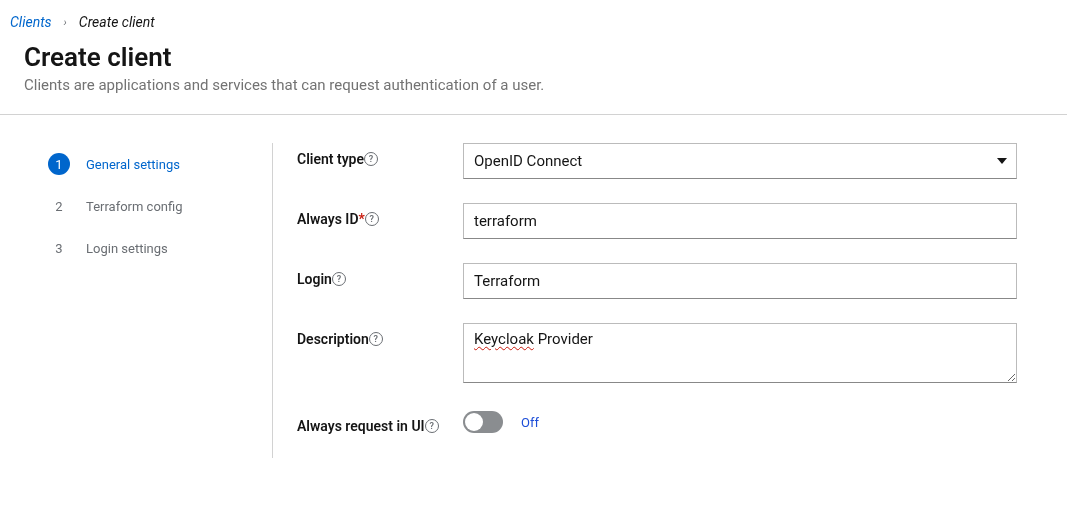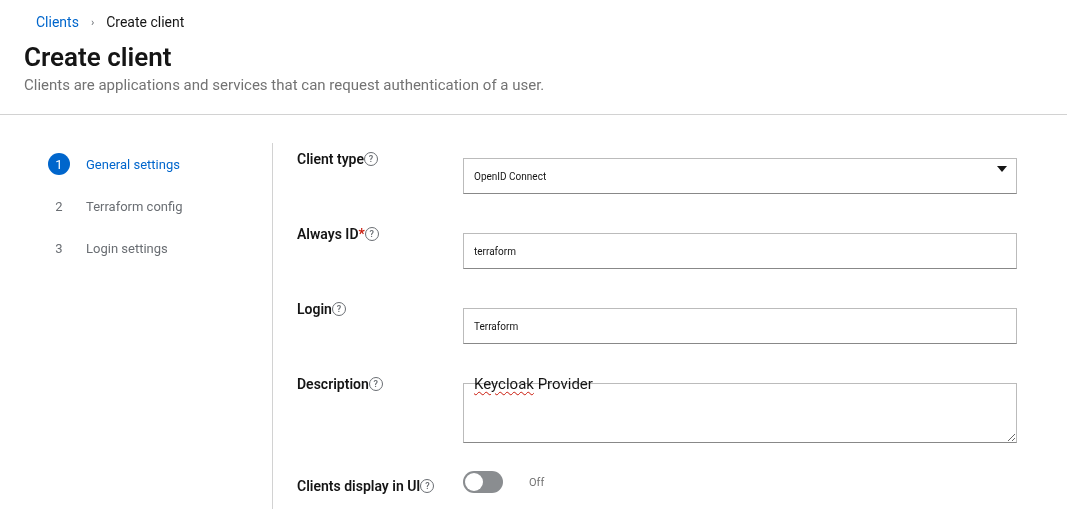--- a/index.html
+++ b/index.html
@@ -7,21 +7,22 @@
     font-family: -apple-system, BlinkMacSystemFont, "Segoe UI", Roboto, "Helvetica Neue", Arial, sans-serif;
     font-size: 14px;
     color: #151515;
     background: #fff;
     width: 1067px;
   }
   .breadcrumb {
     display: flex;
     align-items: center;
     gap: 12px;
-    padding: 14px 36px 8px;
+    padding: 14px 10px 8px;
+    font-style: italic;
   }
   .breadcrumb a { color: #0066cc; text-decoration: none; cursor: pointer; }
   .breadcrumb .chevron { color: #6a6e73; font-size: 11px; }
   .breadcrumb .current { color: #151515; }
   .page-header {
     padding: 4px 24px 20px;
     border-bottom: 1px solid #d2d2d2;
   }
   .page-header h1 { font-size: 26px; font-weight: 600; margin-bottom: 4px; }
   .page-header .subtitle { color: #737373; font-size: 15px; }
@@ -80,25 +81,24 @@
     display: inline-flex; align-items: center; justify-content: center;
     font-size: 9px; color: #6a6e73;
     cursor: pointer;
   }
   .form-control {
     flex: 1;
     height: 36px;
     border: 1px solid #bbb;
     border-bottom: 1px solid #888;
     padding: 0 10px;
-    font-size: 10px;
+    font-size: 15px;
     font-family: inherit;
     color: #151515;
     background: #fff;
-    margin-top: 15px;
   }
   .select-wrap {
     flex: 1;
     position: relative;
   }
   .select-wrap .form-control { width: 100%; padding-right: 30px; cursor: pointer; text-align: left; background: #fff; }
   .select-wrap .caret {
     position: absolute; right: 10px; top: 50%; transform: translateY(-50%);
     pointer-events: none;
   }
@@ -127,21 +127,21 @@
     cursor: pointer;
     margin-right: 18px;
   }
   .switch .knob {
     width: 18px; height: 18px;
     background: #fff;
     border-radius: 50%;
     position: absolute;
     top: 2px; left: 2px;
   }
-  .switch-label { font-size: 11px; color: #737373; margin-left: 8px; }
+  .switch-label { font-size: 13px; color: #1d4ed8; }
 </style>
 </head>
 <body>
 
 <nav class="breadcrumb">
   <a>Clients</a>
   <span class="chevron">›</span>
   <span class="current">Create client</span>
 </nav>
 
@@ -206,21 +206,21 @@
         <span class="help-icon">?</span>
       </label>
       <div class="textarea-wrap">
         <textarea class="form-control" style="">Keycloak Provider</textarea>
         <div class="textarea-overlay"><span class="spellerr">Keycloak</span><span> Provider</span></div>
       </div>
     </div>
 
     <div class="form-row switch-row">
       <label class="form-label">
-        <span>Clients display in UI</span>
+        <span>Always request in UI</span>
         <span class="help-icon">?</span>
       </label>
       <div class="switch">
         <div class="knob"></div>
       </div>
       <span class="switch-label">Off</span>
     </div>
 
   </section>
 </div>

